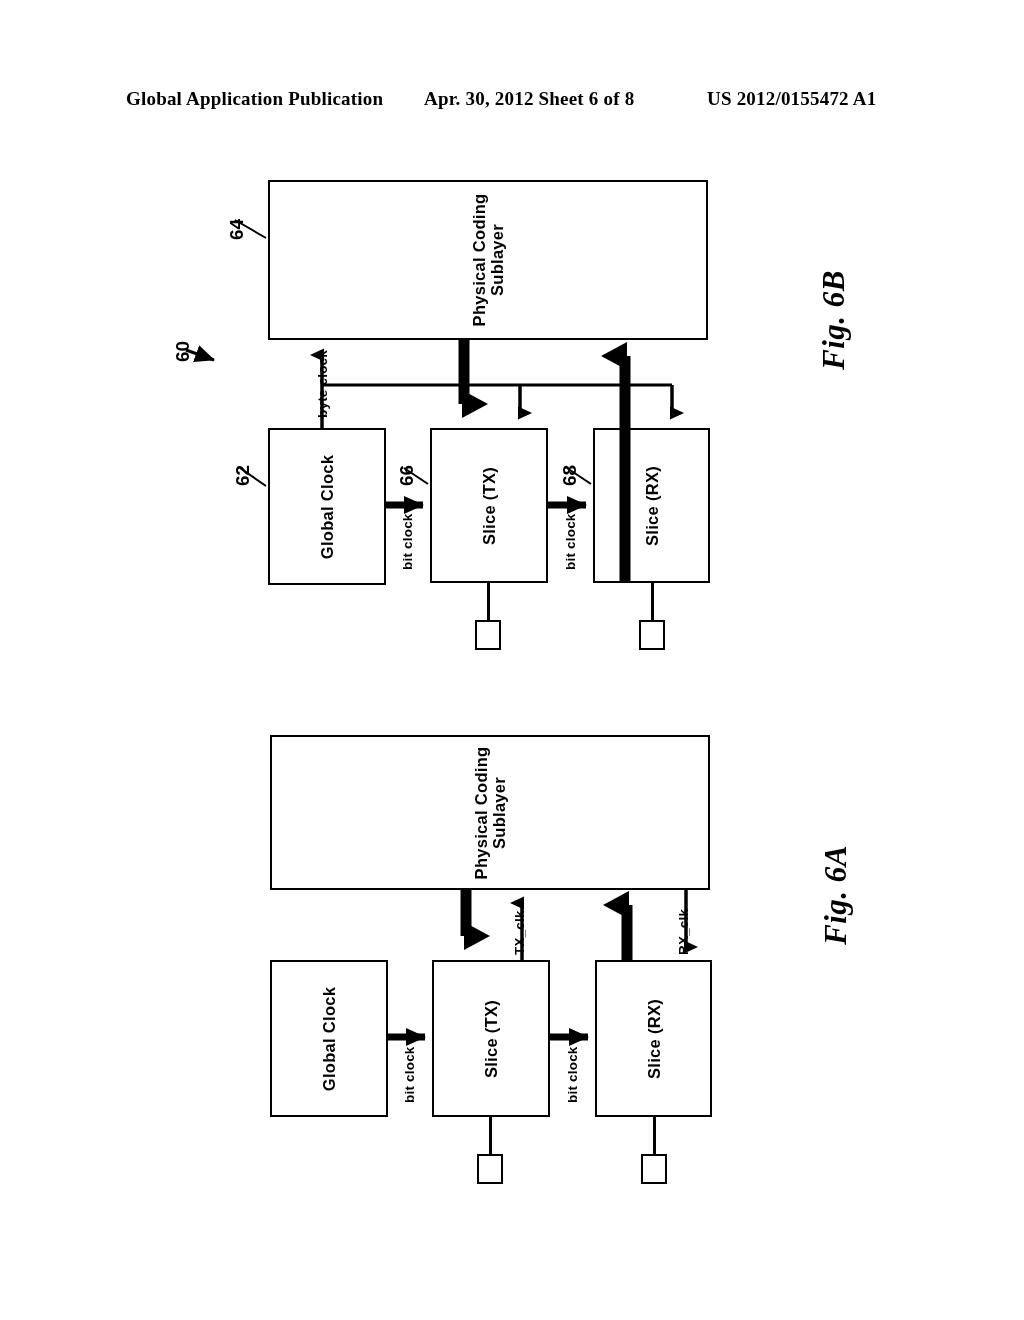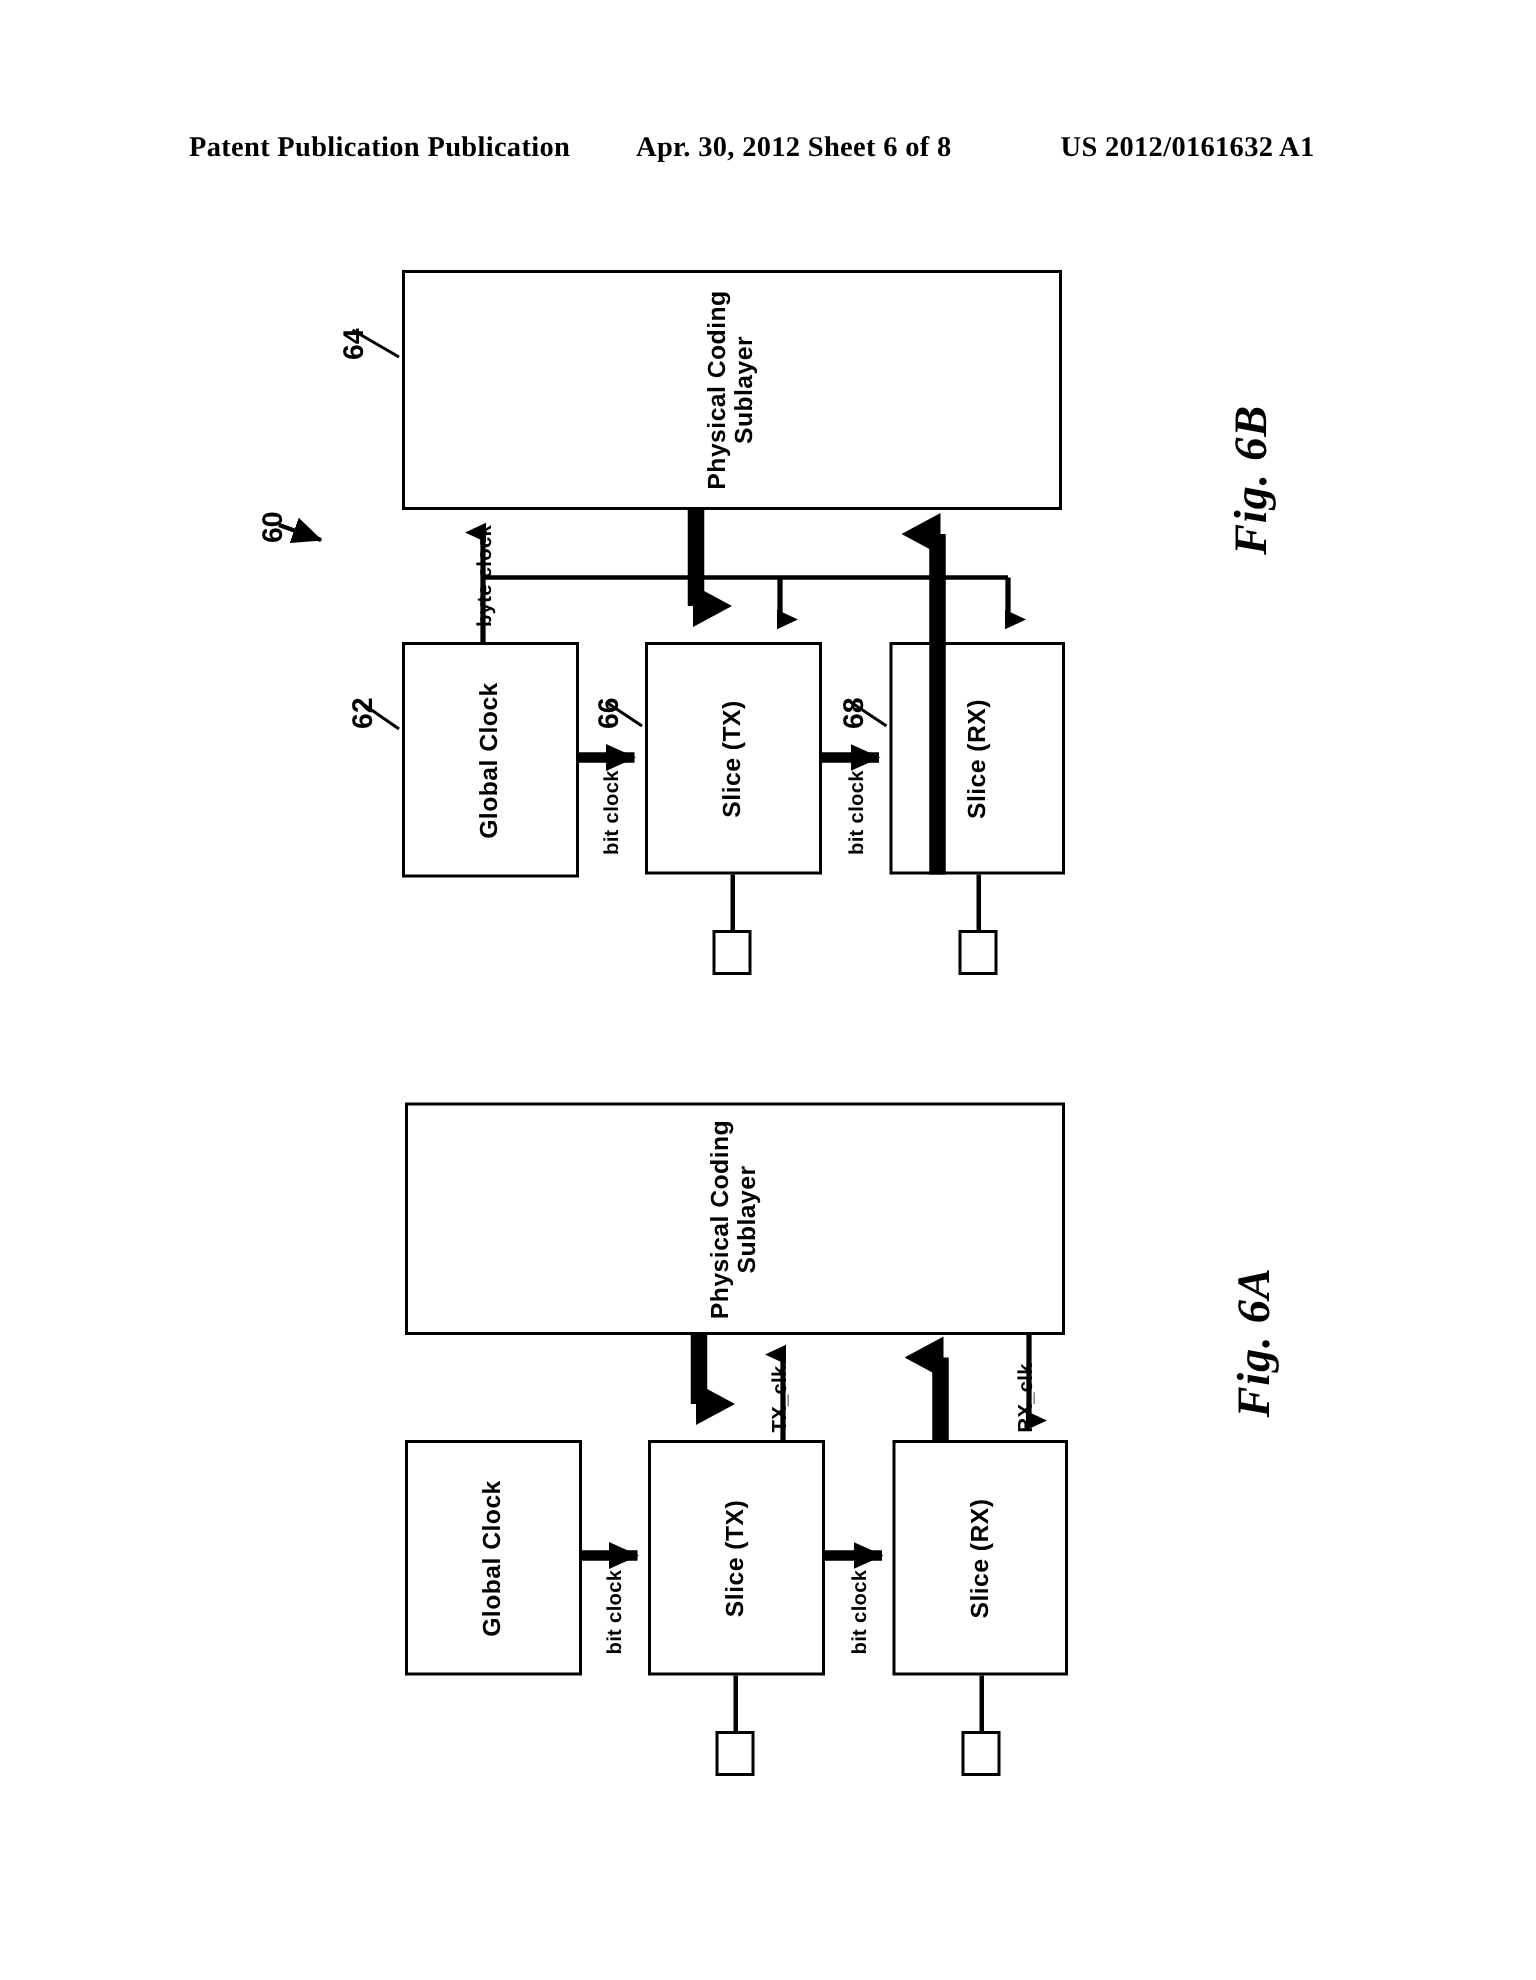--- a/index.html
+++ b/index.html
@@ -45,23 +45,23 @@
        font-weight:bold;font-style:italic;font-size:31px;
        transform-origin:0 0;transform:rotate(-90deg);letter-spacing:.5px;}
 
   
   .ovl{position:absolute;left:0;top:0;width:1024px;height:100%;overflow:visible;}
 </style>
 </head>
 <body>
 
 <div id="pub-header">
-  <span class="hdr-a">Patent Publication Publication</span>
+  <span class="hdr-a">Global Application Publication</span>
   <span class="hdr-b">Apr. 30, 2012  Sheet 6 of 8</span>
-  <span class="hdr-c">US 2012/0161632 A1</span>
+  <span class="hdr-c">US 2012/0155472 A1</span>
 </div>
 
 <div class="figure" id="fig6b">
 
   <div class="box pcs" style="left:268px;top:30px;width:440px;height:160px;">
     <div class="lbl">Physical Coding<br>Sublayer</div>
   </div>
 
   <div class="box" style="left:268px;top:278px;width:118px;height:157px;">
     <div class="lbl">Global Clock</div>

